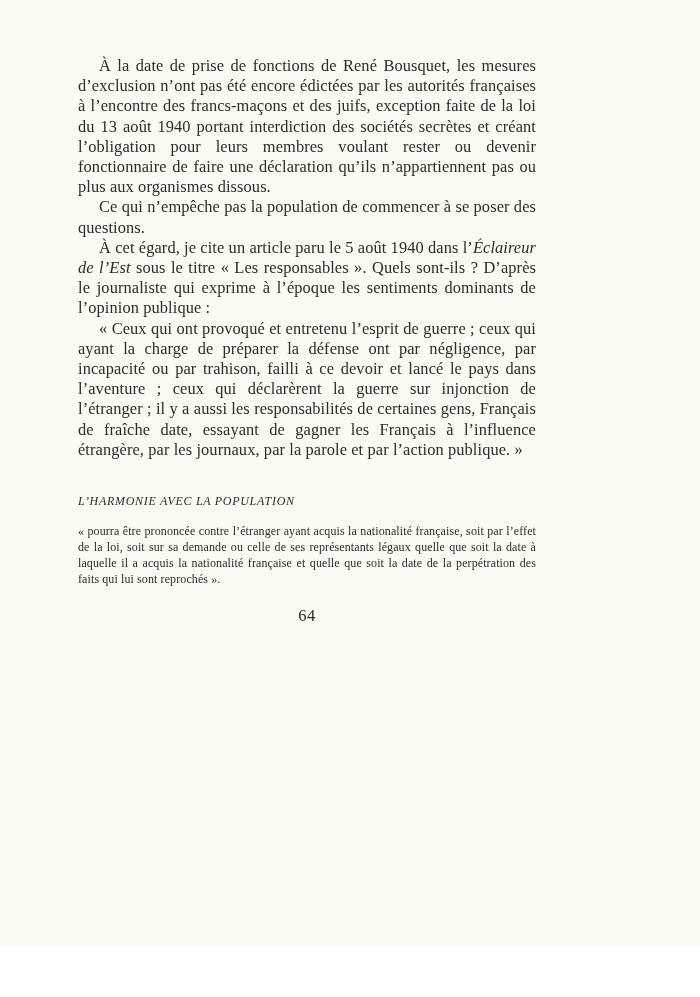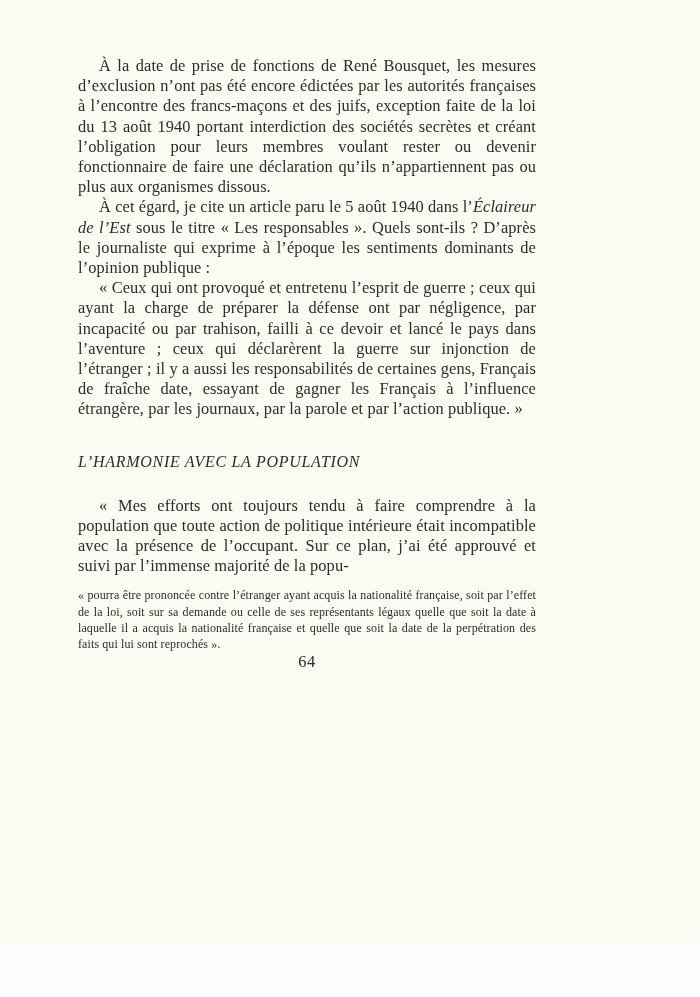--- a/index.html
+++ b/index.html
@@ -27,36 +27,37 @@
     font-size: 16.4px;
     line-height: 20.2px;
     text-align: justify;
     text-indent: 21px;
     letter-spacing: 0.1px;
   }
   .italic-title {
     font-style: italic;
   }
   .section-heading {
-    margin: 31px 0 24px 0;
-    font-size: 16px;
+    margin: 31px 0 0 0;
+    font-size: 12px;
     line-height: 21px;
     font-weight: normal;
     font-style: italic;
     letter-spacing: 0.7px;
     text-indent: 0;
   }
   .footnote {
     margin-top: 11px;
     font-size: 12px;
     line-height: 16.1px;
     text-align: justify;
     letter-spacing: 0.1px;
   }
   .page-number {
+    margin-top: 19px;
     text-align: center;
     font-size: 16.5px;
     letter-spacing: 0.5px;
   }
   .scan-bottom-edge {
     position: absolute;
     left: 0;
     bottom: 0;
     width: 700px;
     height: 52px;
@@ -66,31 +67,31 @@
 </head>
 <body>
 
 <div class="page">
   <div class="text-column">
 
     <p class="body-para">À la date de prise de fonctions de René Bousquet, les mesures d’exclusion n’ont pas été encore édictées par les autorités françaises à l’encontre des francs-maçons et des juifs, exception faite de la loi du 13 août 1940 portant interdiction des sociétés secrètes et créant l’obligation pour leurs membres voulant rester ou devenir fonctionnaire de faire une déclaration qu’ils n’appartiennent pas ou plus aux organismes dissous.</p>
 
 
 
+    <p class="body-para">Ce qui n’empêche pas la population de commencer à se poser des questions.</p>
 
     <p class="body-para">
       <span>À cet égard, je cite un article paru le 5 août 1940 dans l’</span><span class="italic-title">Éclaireur de l’Est</span><span> sous le titre «&nbsp;Les responsables&nbsp;». Quels sont-ils&nbsp;? D’après le journaliste qui exprime à l’époque les sentiments dominants de l’opinion publique&nbsp;:</span>
     </p>
 
     <p class="body-para">«&nbsp;Ceux qui ont provoqué et entretenu l’esprit de guerre&nbsp;; ceux qui ayant la charge de préparer la défense ont par négligence, par incapacité ou par trahison, failli à ce devoir et lancé le pays dans l’aventure&nbsp;; ceux qui déclarèrent la guerre sur injonction de l’étranger&nbsp;; il y a aussi les responsabilités de certaines gens, Français de fraîche date, essayant de gagner les Français à l’influence étrangère, par les journaux, par la parole et par l’action publique.&nbsp;»</p>
 
     <h2 class="section-heading">L’HARMONIE AVEC LA POPULATION</h2>
 
 
-    <p class="body-para">«&nbsp;Mes efforts ont toujours tendu à faire comprendre à la population que toute action de politique intérieure était incompatible avec la présence de l’occupant. Sur ce plan, j’ai été approuvé et suivi par l’immense majorité de la popu-</p>
 
     <div class="footnote">«&nbsp;pourra être prononcée contre l’étranger ayant acquis la nationalité française, soit par l’effet de la loi, soit sur sa demande ou celle de ses représentants légaux quelle que soit la date à laquelle il a acquis la nationalité française et quelle que soit la date de la perpétration des faits qui lui sont reprochés&nbsp;».</div>
 
     <div class="page-number">64</div>
 
   </div>
 
   <div class="scan-bottom-edge"></div>
 </div>
 

